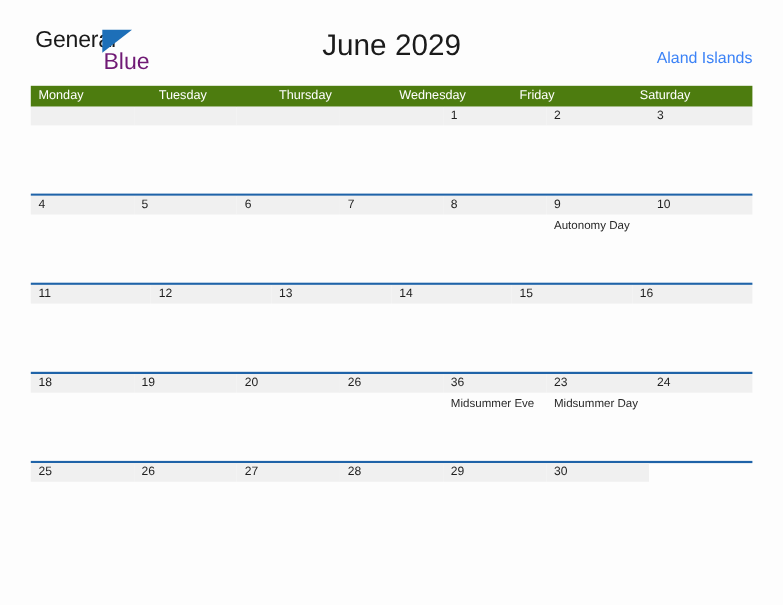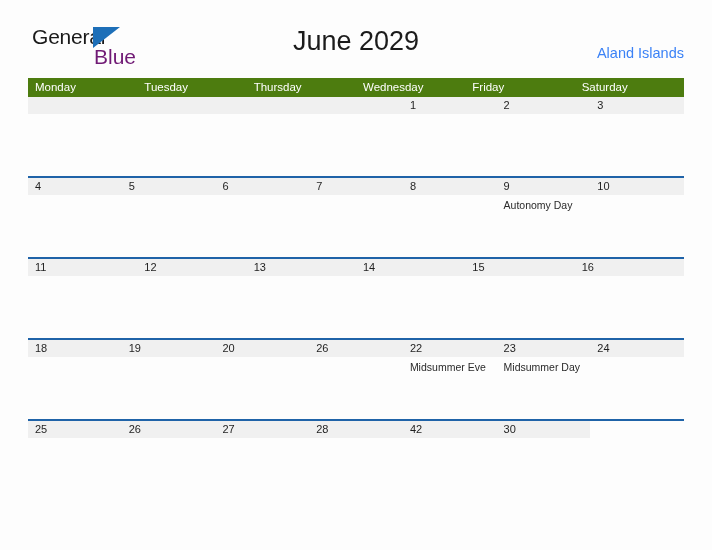--- a/index.html
+++ b/index.html
@@ -271,21 +271,21 @@
           </div>
           <div class="day">
             <div class="datebar">20</div>
             <div class="events"></div>
           </div>
           <div class="day">
             <div class="datebar">26</div>
             <div class="events"></div>
           </div>
           <div class="day">
-            <div class="datebar">22</div>
+            <div class="datebar">36</div>
             <div class="events">
               <div class="event">Midsummer Eve</div>
             </div>
           </div>
           <div class="day">
             <div class="datebar">23</div>
             <div class="events">
               <div class="event">Midsummer Day</div>
             </div>
           </div>
@@ -305,21 +305,21 @@
           </div>
           <div class="day">
             <div class="datebar">27</div>
             <div class="events"></div>
           </div>
           <div class="day">
             <div class="datebar">28</div>
             <div class="events"></div>
           </div>
           <div class="day">
-            <div class="datebar">42</div>
+            <div class="datebar">29</div>
             <div class="events"></div>
           </div>
           <div class="day">
             <div class="datebar">30</div>
             <div class="events"></div>
           </div>
           <div class="day empty">
             <div class="datebar"></div>
             <div class="events"></div>
           </div>

